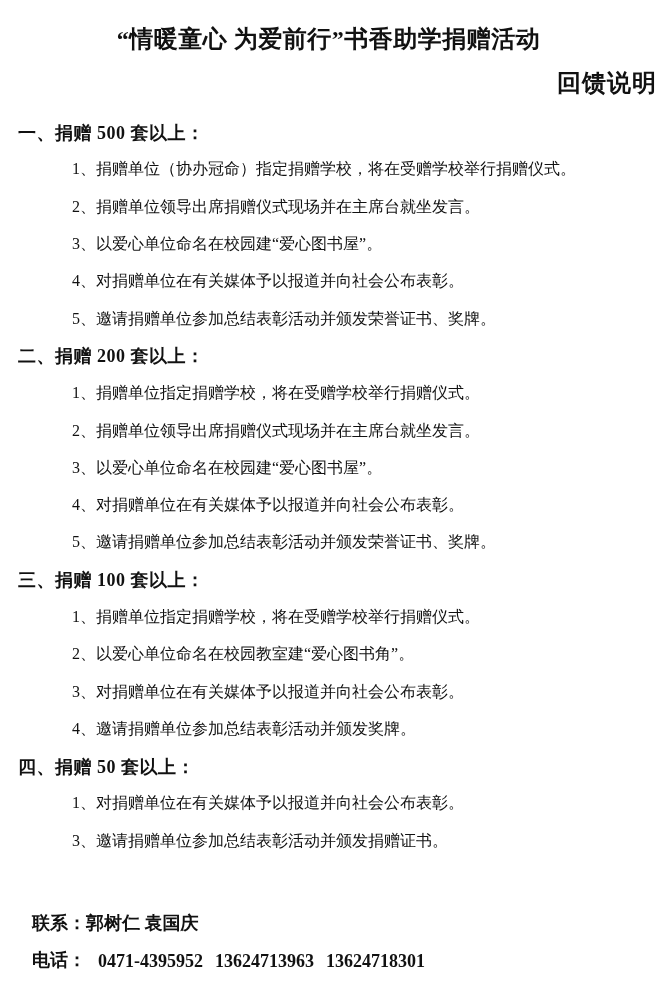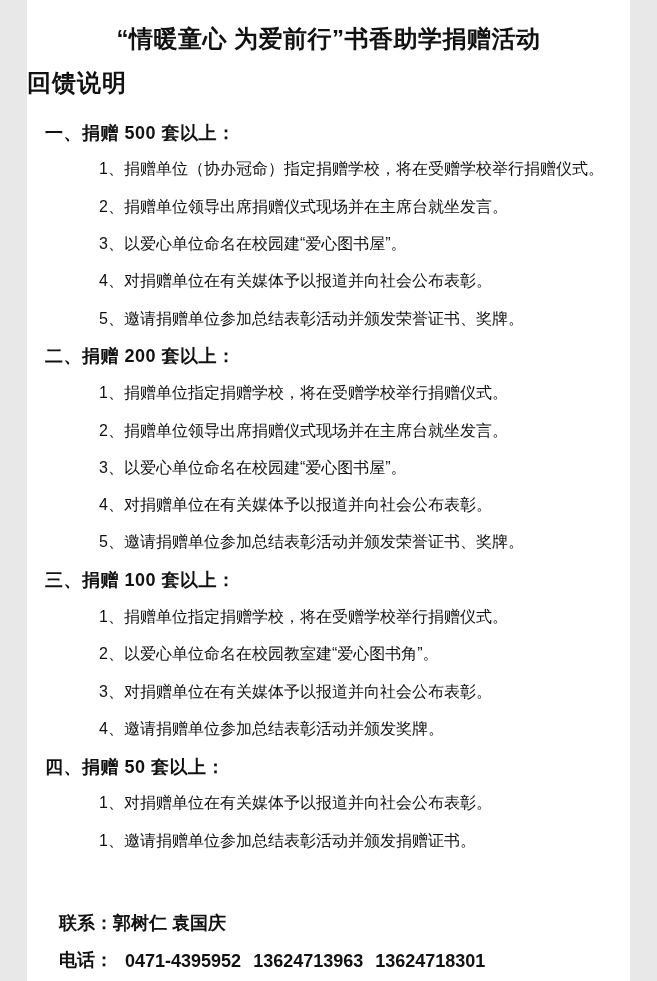--- a/index.html
+++ b/index.html
@@ -2,41 +2,41 @@
 <html><head>
 <meta charset="utf-8">
 <style>
   html, body {
     margin: 0;
     padding: 0;
     background: #e8e8e8;
   }
   .page {
     position: relative;
-    width: 603px;
+    width: 657px;
     height: 981px;
     margin: 0 auto;
     background: #ffffff;
     color: #111111;
-    font-family: Liberation Sans, sans-serif;
+    font-family: Liberation Serif, serif;
     overflow: hidden;
     box-sizing: border-box;
   }
   .title-block {
     padding-top: 22px;
   }
   .doc-title {
     text-align: center;
     font-size: 24px;
     font-weight: bold;
     line-height: 34px;
     letter-spacing: 0.5px;
   }
   .doc-subtitle {
-    text-align: left;
+    text-align: right;
     font-size: 24px;
     font-weight: bold;
     line-height: 34px;
     margin-top: 10px;
     letter-spacing: 1px;
   }
   .content {
     margin-top: 14px;
   }
   .line {
@@ -102,21 +102,21 @@
     <div class="line item">5、邀请捐赠单位参加总结表彰活动并颁发荣誉证书、奖牌。</div>
 
     <div class="line heading">三、捐赠 100 套以上：</div>
     <div class="line item">1、捐赠单位指定捐赠学校，将在受赠学校举行捐赠仪式。</div>
     <div class="line item">2、以爱心单位命名在校园教室建“爱心图书角”。</div>
     <div class="line item">3、对捐赠单位在有关媒体予以报道并向社会公布表彰。</div>
     <div class="line item">4、邀请捐赠单位参加总结表彰活动并颁发奖牌。</div>
 
     <div class="line heading">四、捐赠 50 套以上：</div>
     <div class="line item">1、对捐赠单位在有关媒体予以报道并向社会公布表彰。</div>
-    <div class="line item">1、邀请捐赠单位参加总结表彰活动并颁发捐赠证书。</div>
+    <div class="line item">3、邀请捐赠单位参加总结表彰活动并颁发捐赠证书。</div>
 
     <div class="spacer"></div>
 
     <div class="line contact-line">
       <span>联系：</span>
         <span>郭树仁 袁国庆</span>
     </div>
     <div class="line contact-line">
       <span>电话：</span>
         <span class="phone-number first">0471-4395952</span>

